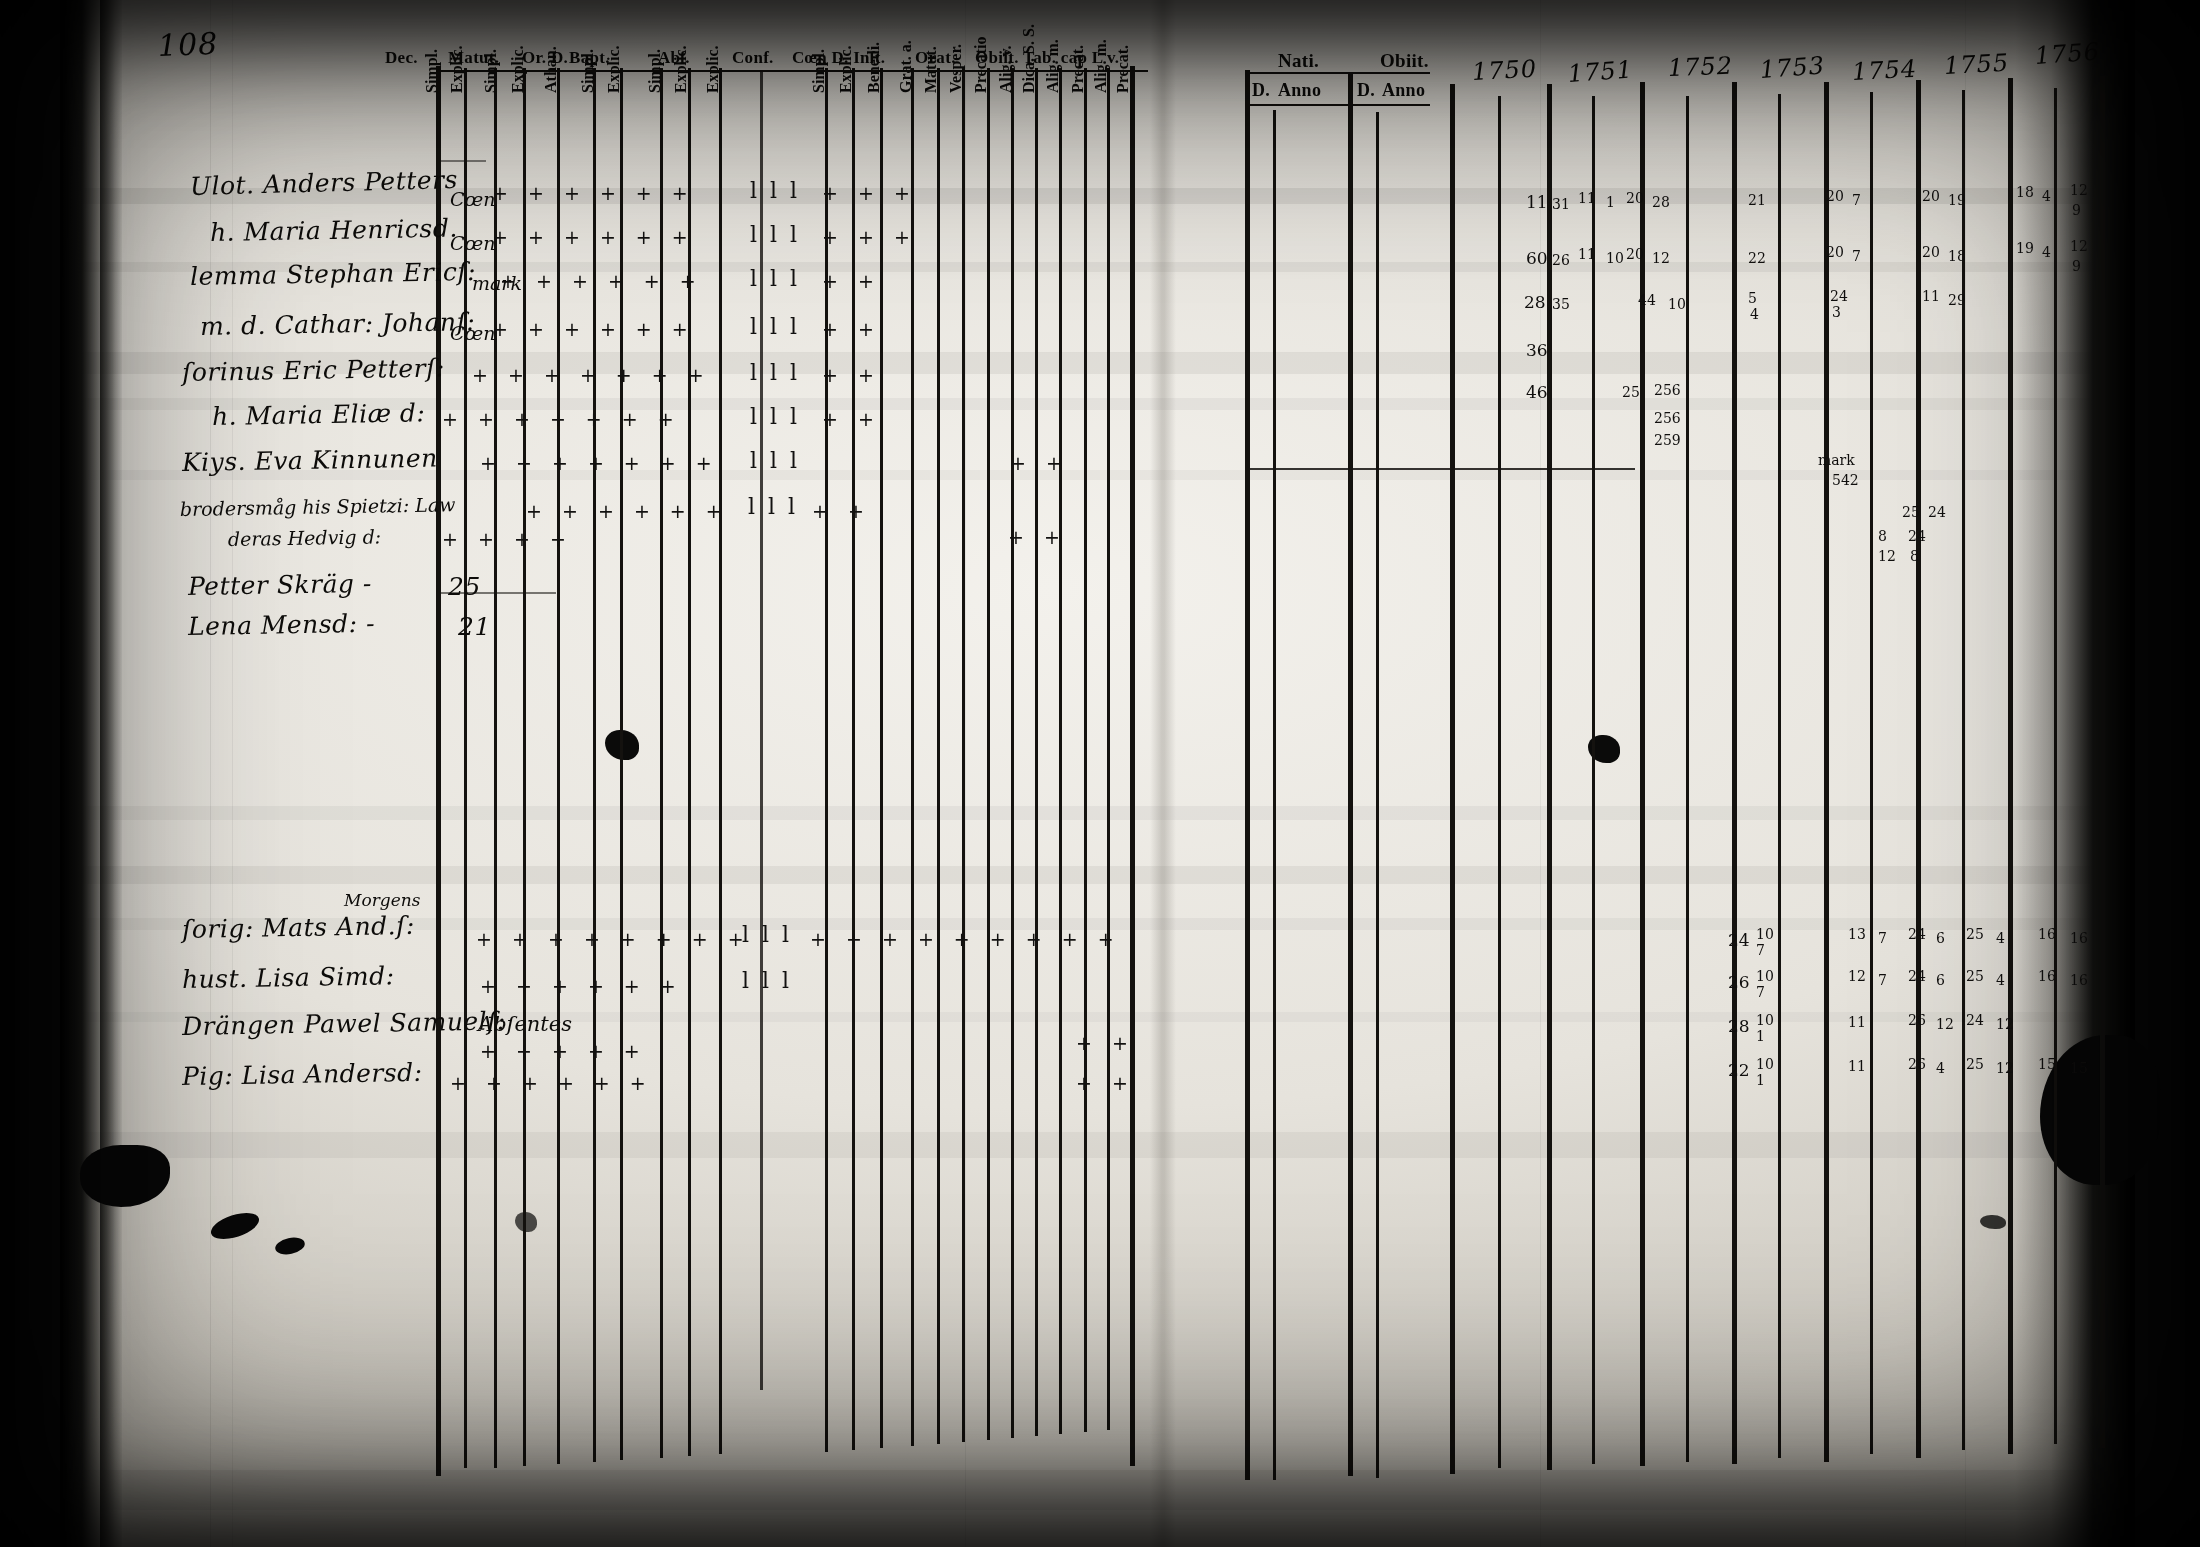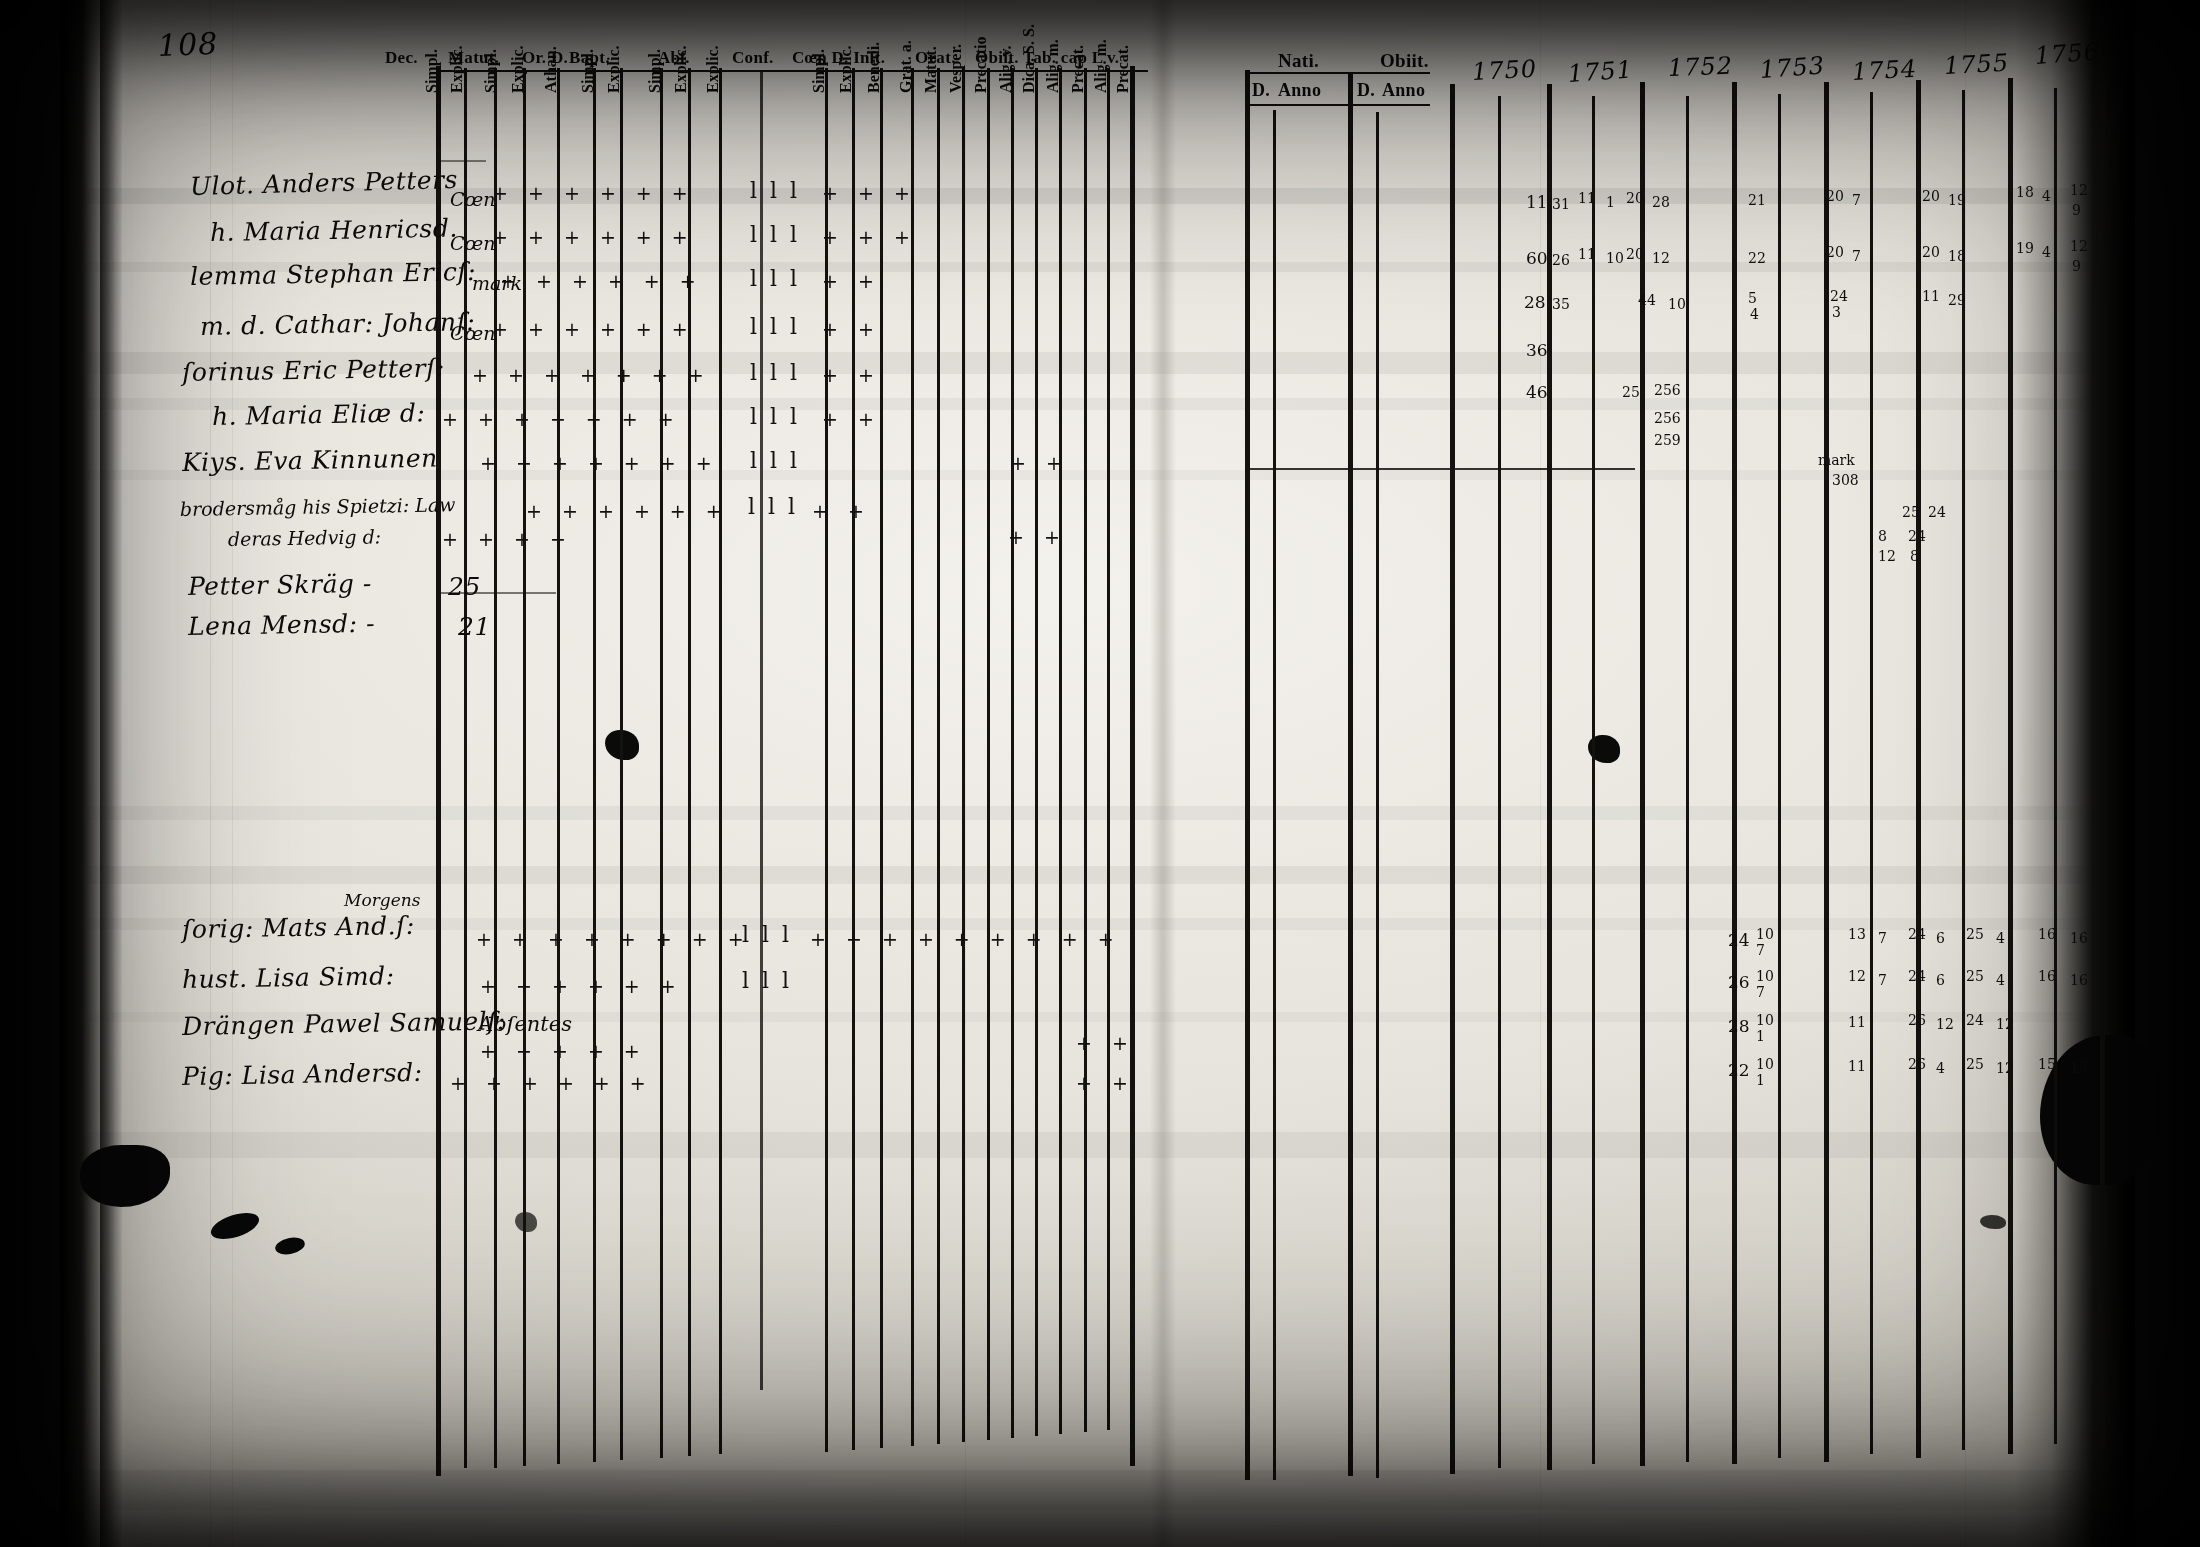--- a/index.html
+++ b/index.html
@@ -455,21 +455,21 @@
     <span class="num" style="left:1466px;top:340px;">36</span>
 
     <span class="num" style="left:1466px;top:382px;">46</span>
     <span class="num sm" style="left:1562px;top:384px;">25</span>
     <span class="num sm" style="left:1594px;top:382px;">256</span>
 
     <span class="num sm" style="left:1594px;top:410px;">256</span>
 
     <span class="num sm" style="left:1594px;top:432px;">259</span>
     <span class="num sm" style="left:1758px;top:452px;">mark</span>
-    <span class="num sm" style="left:1772px;top:472px;">308</span>
+    <span class="num sm" style="left:1772px;top:472px;">542</span>
 
     <span class="num sm" style="left:1842px;top:504px;">25</span>
     <span class="num sm" style="left:1868px;top:504px;">24</span>
 
     <span class="num sm" style="left:1818px;top:528px;">8</span>
     <span class="num sm" style="left:1818px;top:548px;">12</span>
     <span class="num sm" style="left:1848px;top:528px;">24</span>
     <span class="num sm" style="left:1850px;top:548px;">8</span>
 
     <span class="num" style="left:1668px;top:930px;">24</span>

